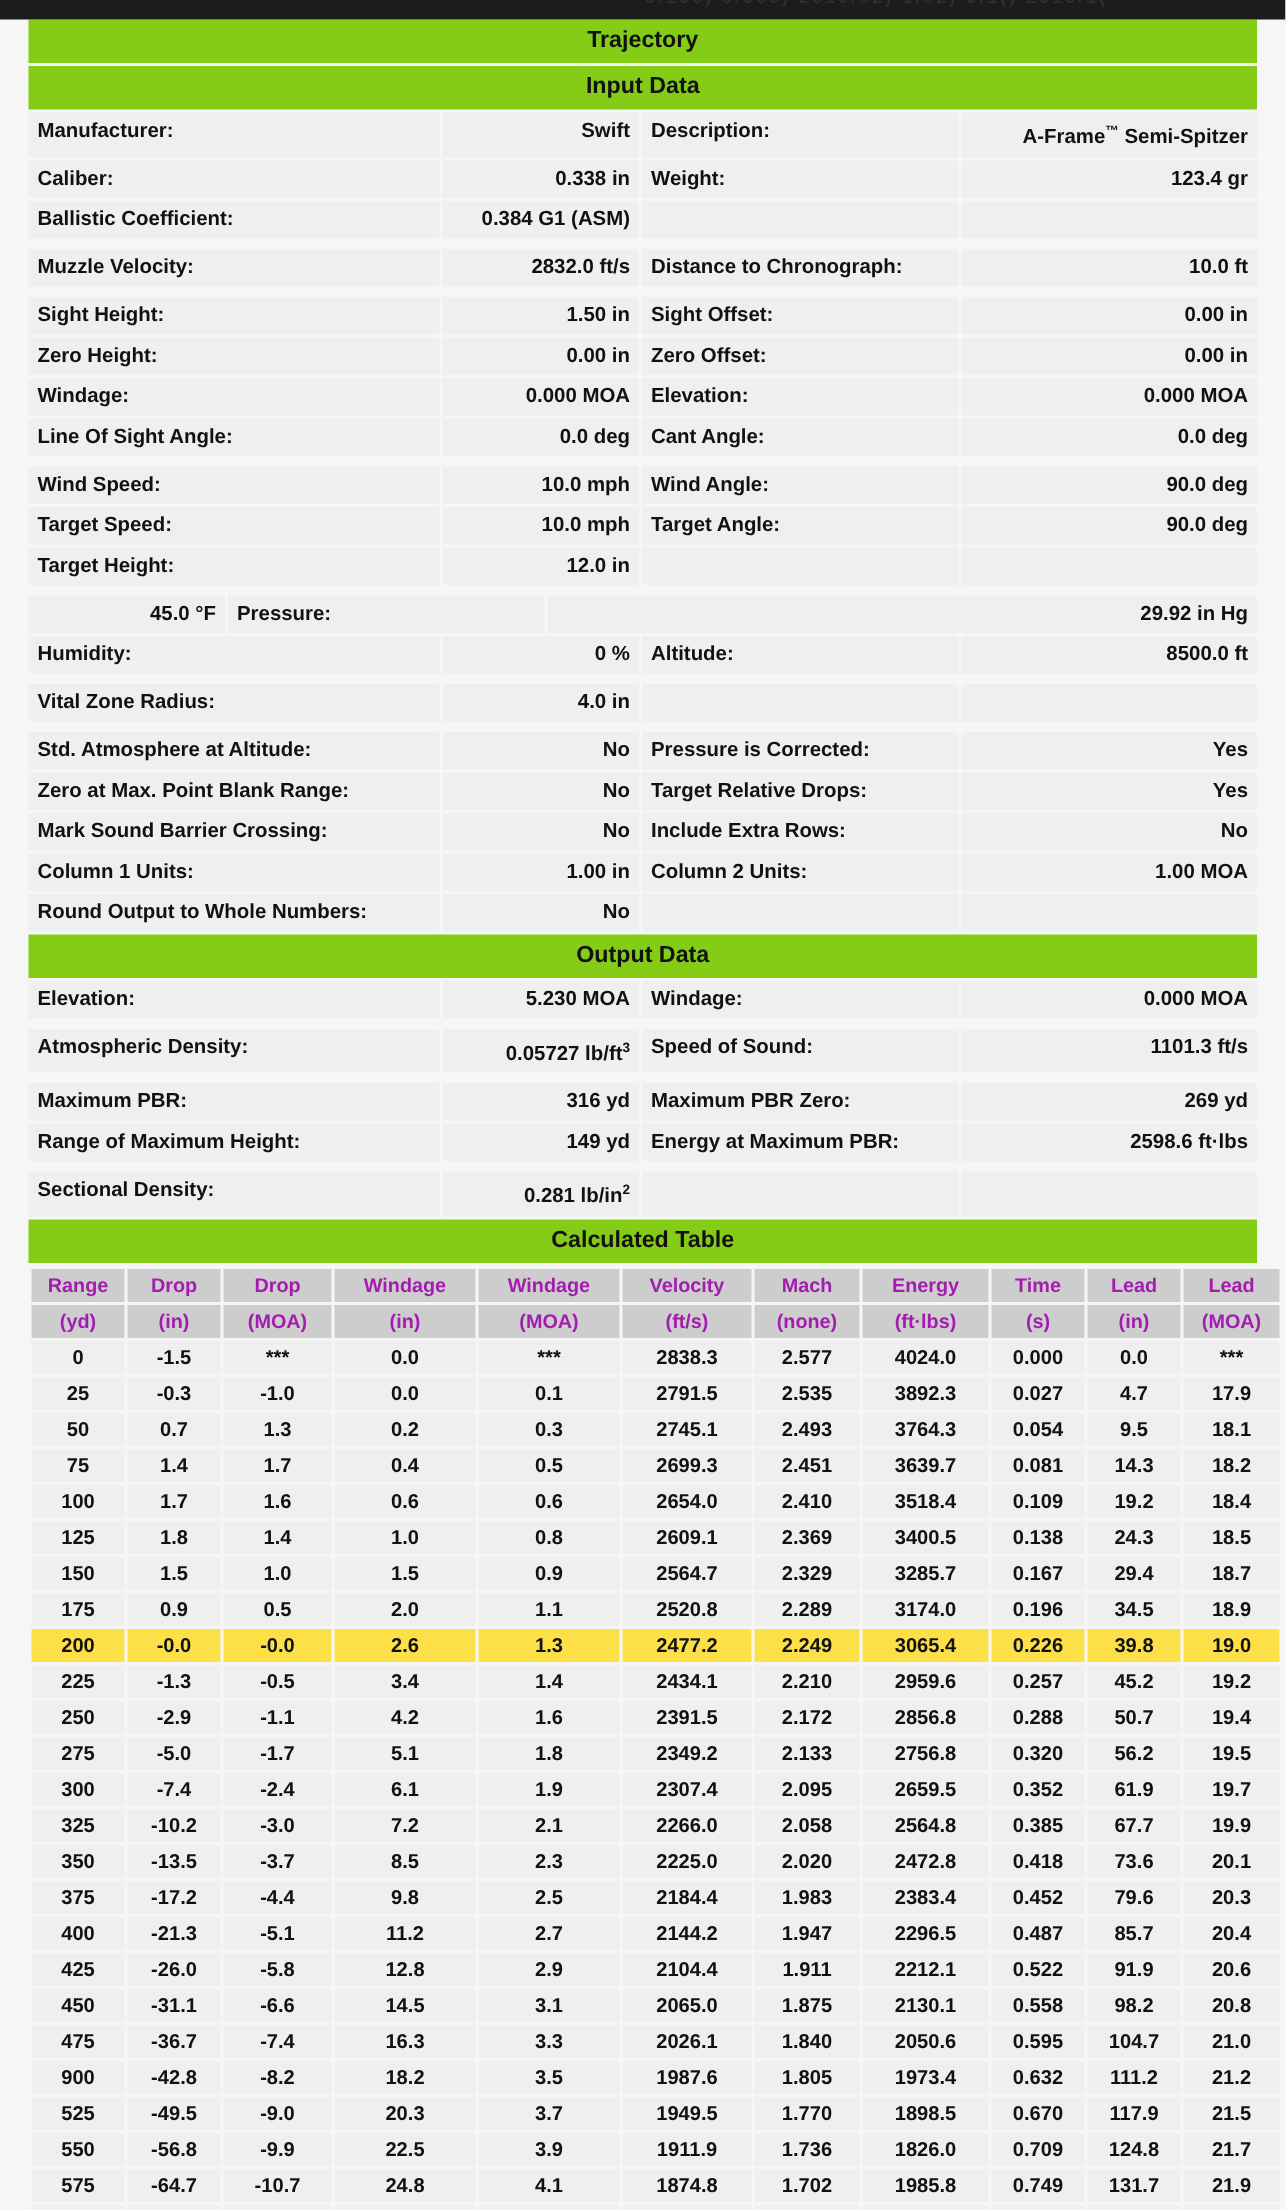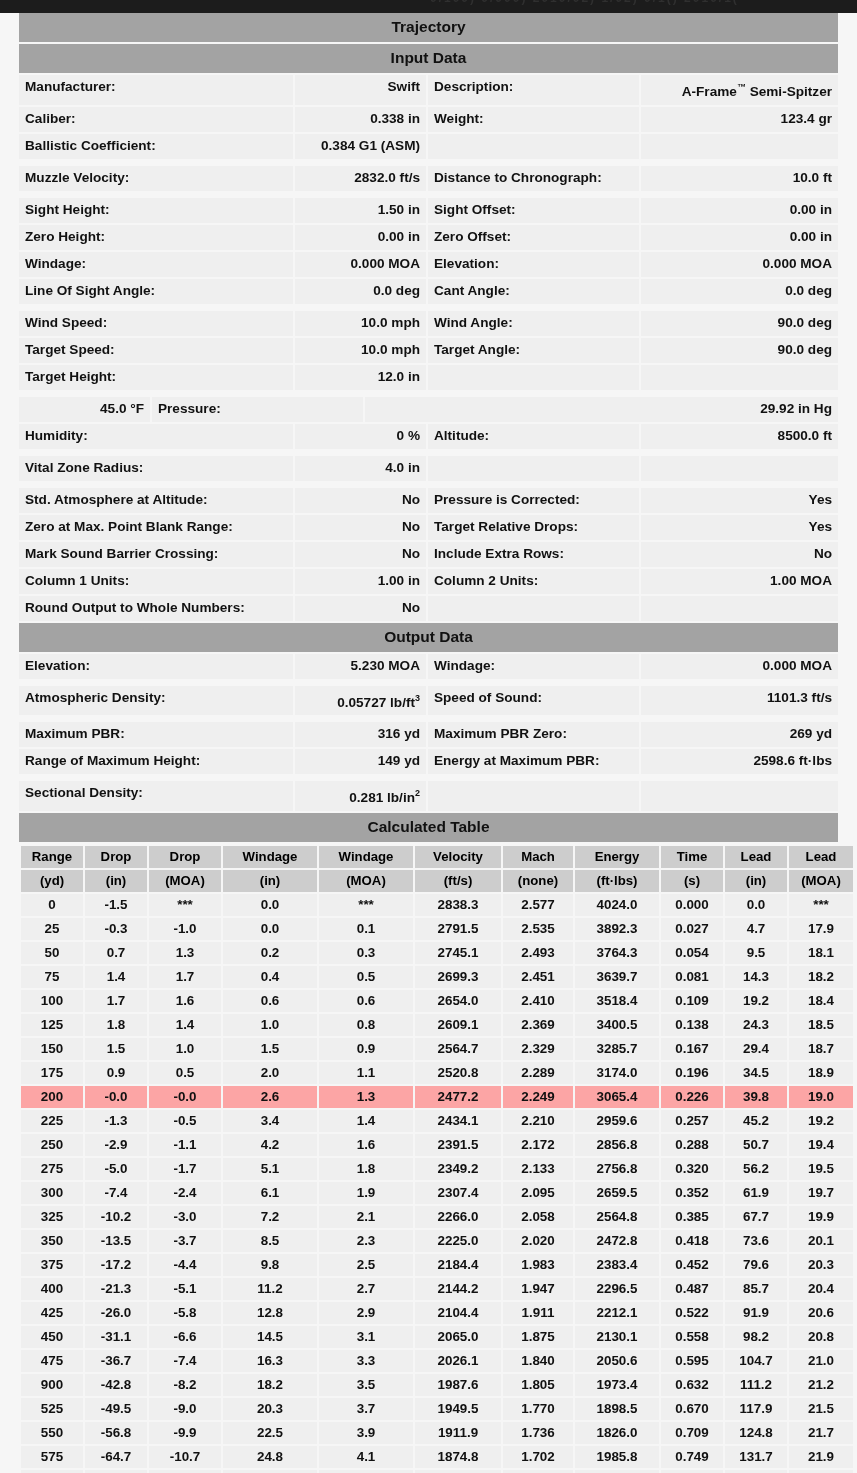--- a/index.html
+++ b/index.html
@@ -50,21 +50,21 @@
     line-height: 16px;
     white-space: nowrap;
     overflow: hidden;
   }
   .cell.lbl  { flex: 0 0 274px; text-align: left; }
   .cell.val  { flex: 0 0 131px; text-align: right; }
   .cell.lbl2 { flex: 0 0 211px; text-align: left; }
   .cell.val2 { flex: 1 1 auto;  text-align: right; }
 
   .title-cell {
-    background: #a3a3a3;
+    background: #84cc16;
     text-align: center;
     font-size: 15.5px;
     font-weight: bold;
     color: #111;
     padding: 5px 0 6px 0;
     line-height: 18px;
     width: 100%;
   }
 
   
@@ -72,37 +72,37 @@
     width: 100%;
     border-collapse: separate;
     border-spacing: 2px 2px;
     margin: 0;
     table-layout: fixed;
   }
   .calc th {
     background: #cdcdcd;
     font-size: 13.2px;
     font-weight: bold;
-    color: #000000;
+    color: #a21caf;
     text-align: center;
     padding: 3px 1px 4px 1px;
     line-height: 15px;
     white-space: nowrap;
   }
   .calc td {
     background: #efefef;
     font-size: 13.4px;
     font-weight: bold;
     color: #111;
     text-align: center;
     padding: 3px 1px 4px 1px;
     line-height: 15px;
     white-space: nowrap;
   }
-  .calc tr.hl td { background: #fca5a5; margin-left: 32px; }
+  .calc tr.hl td { background: #fde047; margin-left: 32px; }
 
   .calc col.c0 { width: 62px; }
   .calc col.c1 { width: 62px; }
   .calc col.c2 { width: 72px; }
   .calc col.c3 { width: 94px; }
   .calc col.c4 { width: 94px; }
   .calc col.c5 { width: 86px; }
   .calc col.c6 { width: 70px; }
   .calc col.c7 { width: 84px; }
   .calc col.c8 { width: 62px; }

